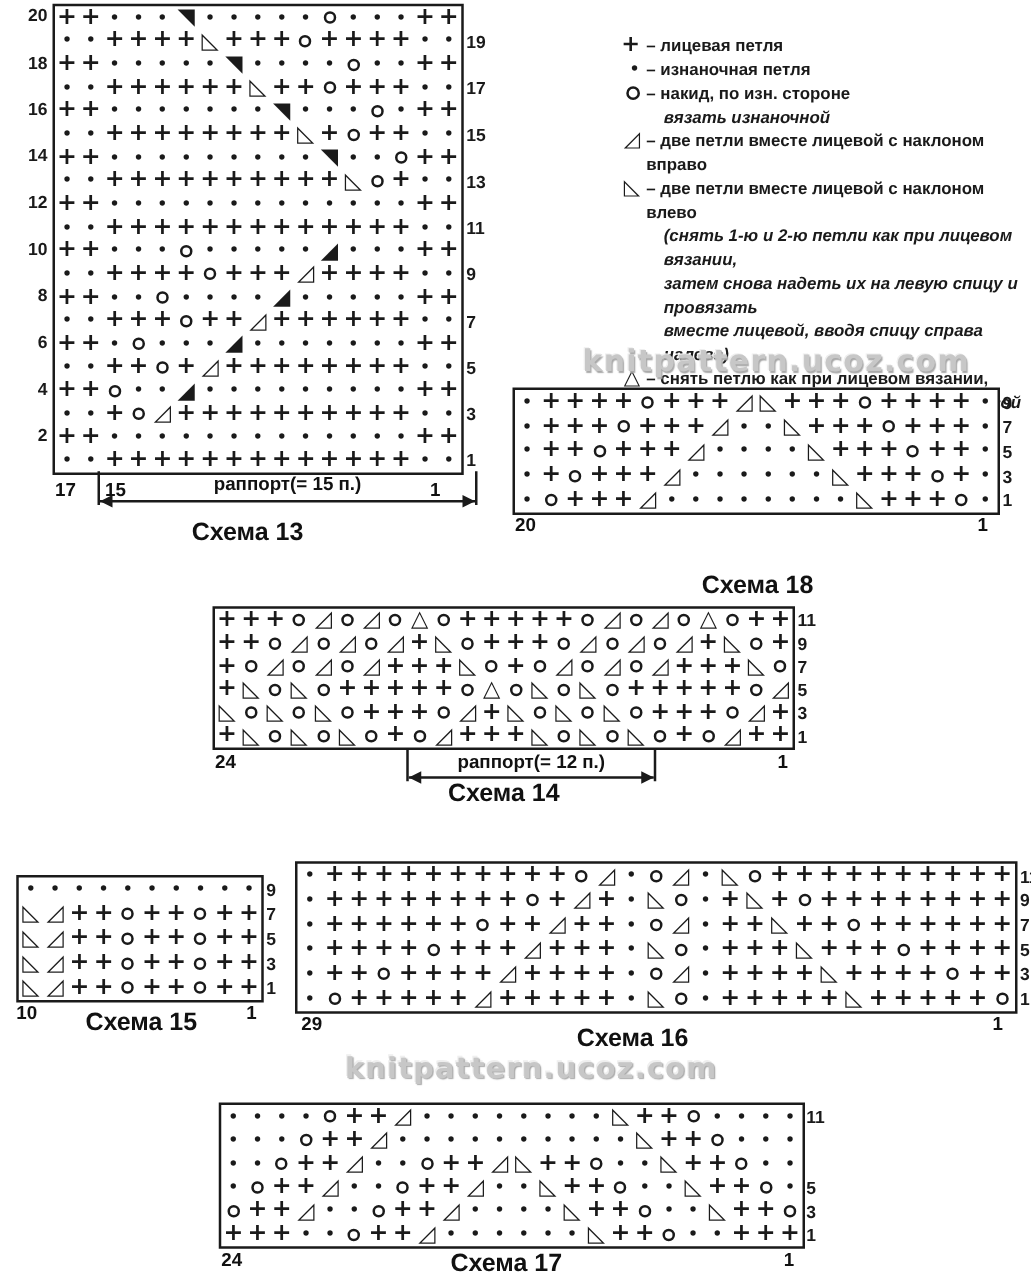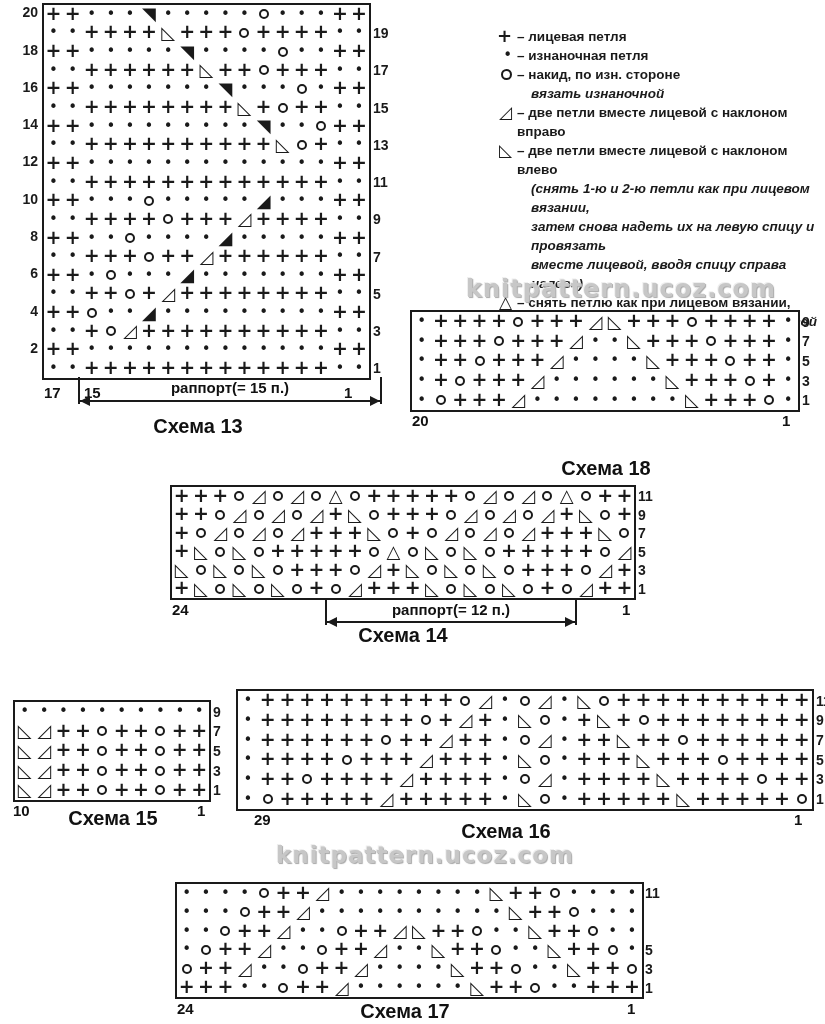--- a/index.html
+++ b/index.html
@@ -1955,21 +1955,21 @@
     <div class="nums nums-right" style="left:468px;top:2px;">
         <div class="numcell">11</div>
         <div class="numcell">9</div>
         <div class="numcell">7</div>
         <div class="numcell">5</div>
         <div class="numcell">3</div>
         <div class="numcell">1</div>
       </div>
     <div class="blabel" style="left:2px;top:116px;">24</div>
     <div class="blabel" style="left:452px;top:116px;">1</div>
-    <div class="rapport" style="left:155px;top:114px;width:252px;height:26px;">
+    <div class="rapport" style="left:155px;top:114px;width:200px;height:26px;">
       <div class="rtick" style="left:0;"></div>
       <div class="rtick" style="right:0;"></div>
       <div class="rtext">раппорт(= 12 п.)</div>
       <div class="rline"></div>
     </div>
     <div class="ctitle" style="left:233px;top:139px;">Схема 14</div>
   </div>
 
   <div class="chart" style="left:13px;top:700px;--cols:10;--cw:19.4px;--chh:19.6px;">
     <div class="gridbox" style="grid-template-columns: repeat(10, var(--cw)); grid-auto-rows: var(--chh);">
@@ -2662,21 +2662,21 @@
         </div>
       </div>
     <div class="nums nums-right" style="left:580px;top:2px;">
         <div class="numcell">11</div>
         <div class="numcell">9</div>
         <div class="numcell">7</div>
         <div class="numcell">5</div>
         <div class="numcell">3</div>
         <div class="numcell">1</div>
       </div>
-    <div class="blabel" style="left:18px;top:122px;">29</div>
+    <div class="blabel" style="left:5px;top:122px;">29</div>
     <div class="blabel" style="left:558px;top:122px;">1</div>
     <div class="ctitle" style="left:270px;top:131px;">Схема 16</div>
   </div>
 
   <div class="wm wm2" style="left:276px;top:842px;">knitpattern.ucoz.com</div>
 
   <div class="chart" style="left:175px;top:882px;--cols:24;--cw:19.37px;--chh:18.83px;">
     <div class="gridbox" style="grid-template-columns: repeat(24, var(--cw)); grid-auto-rows: var(--chh);">
         <div class="cell">
           <span class="s-dot">•</span>

